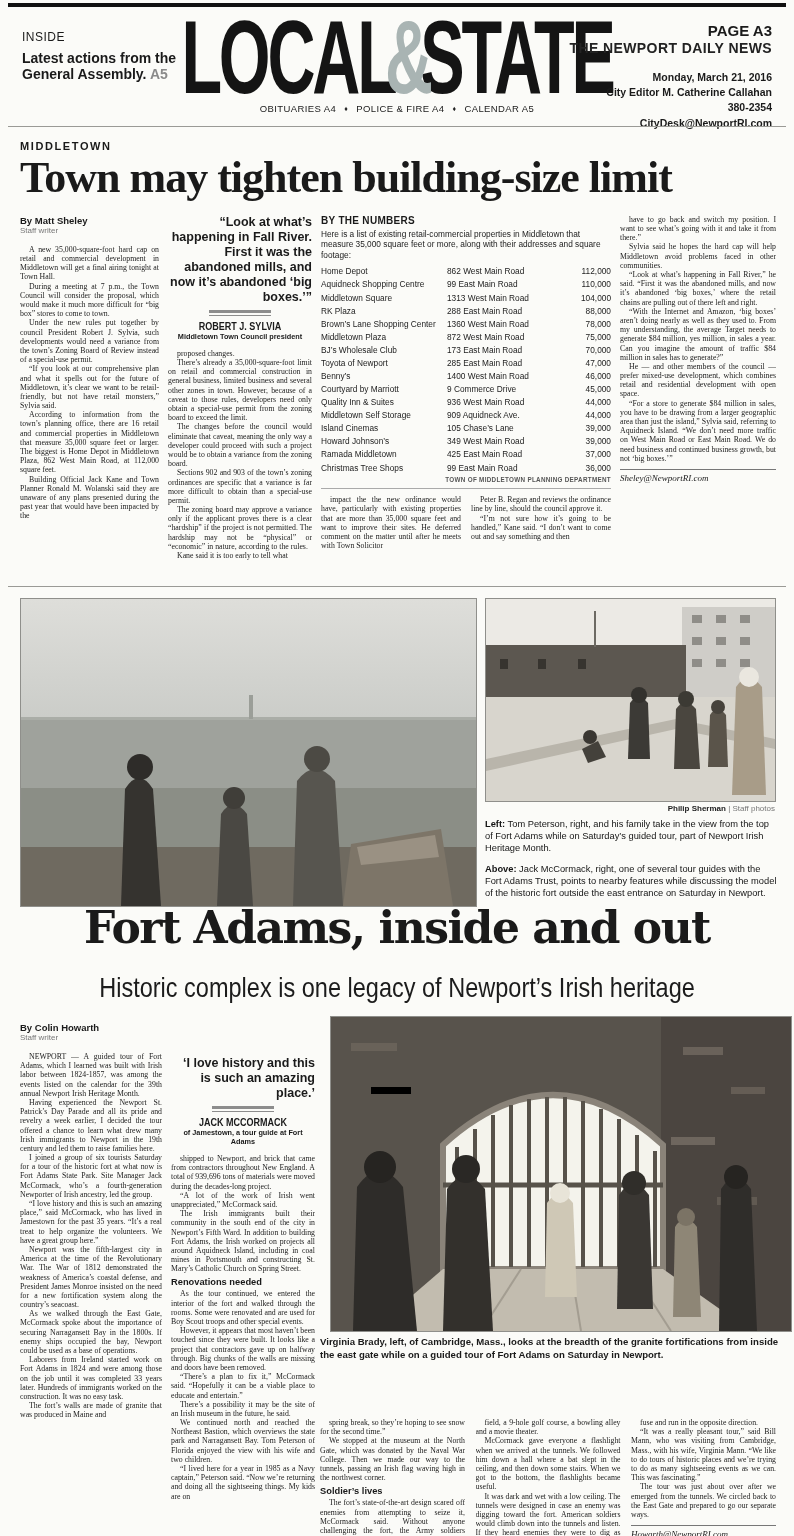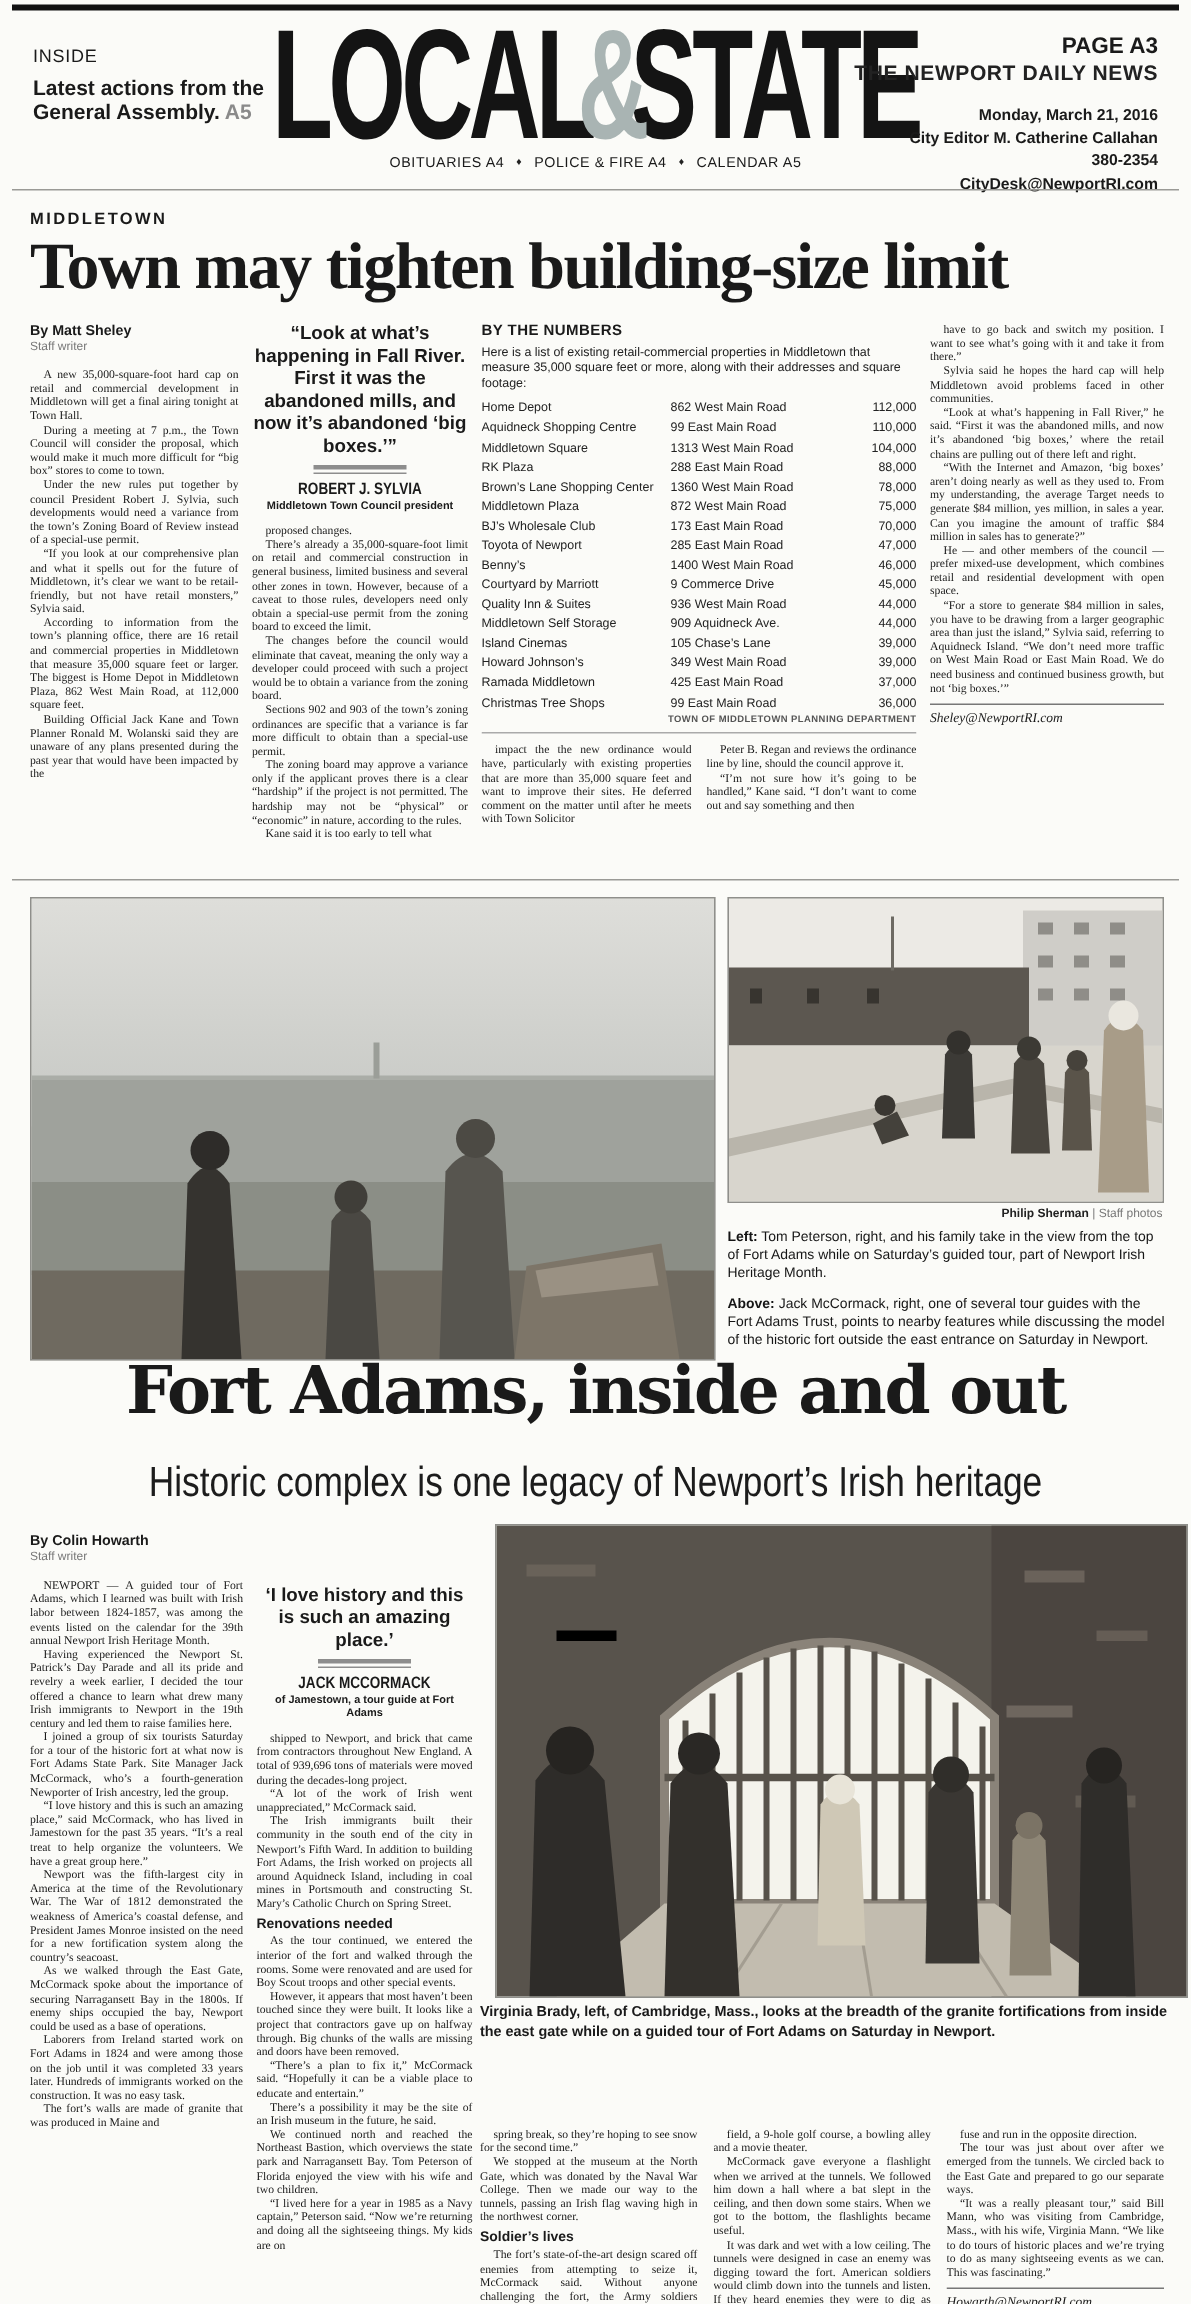--- a/index.html
+++ b/index.html
@@ -30,21 +30,21 @@
   .kicker{font-family:"Liberation Sans",sans-serif;font-weight:700;font-size:11px;letter-spacing:1.6px;}
   .h1{font-family:"Liberation Serif",serif;font-weight:700;font-size:44px;letter-spacing:-1px;line-height:1.02;
       margin-top:4px;white-space:nowrap;}
   .a1-cols{display:flex;gap:9px;margin-top:14px;height:364px;}
   .col{overflow:hidden;}
   .c1{width:139px;}.c2{width:144px;}.cmid{width:290px;}.c5{width:156px;position:relative;}
   .para{font-size:7.8px;line-height:1.18;text-align:justify;text-indent:9px;margin:0;}
   .byline{font-family:"Liberation Sans",sans-serif;font-weight:700;font-size:9.5px;}
   .byline-title{font-family:"Liberation Sans",sans-serif;font-size:8px;color:#777;margin-bottom:10px;}
   .pullquote{font-family:"Liberation Sans",sans-serif;font-weight:700;font-size:12.5px;line-height:1.2;
-             text-align:center;}
+             text-align:right;}
   .q-rule{width:62px;height:2px;border-top:3px solid #8d8d8d;border-bottom:1px solid #8d8d8d;margin:5px auto 4px;}
   .q-author{font-family:"Liberation Sans",sans-serif;font-weight:700;font-size:11px;text-align:center;
             transform:scaleX(.82);transform-origin:center;}
   .q-role{font-family:"Liberation Sans",sans-serif;font-weight:700;font-size:7.3px;text-align:center;margin-bottom:8px;}
   
   .bt-title{font-family:"Liberation Sans",sans-serif;font-weight:700;font-size:10px;letter-spacing:.3px;}
   .bt-intro{font-family:"Liberation Sans",sans-serif;font-size:8.3px;line-height:1.25;margin:3px 0 5px;color:#222;}
   .bt-row{display:grid;grid-template-columns:126px 112px 1fr;font-family:"Liberation Sans",sans-serif;
           font-size:8.3px;line-height:1.0;padding:2.4px 0;color:#222;white-space:nowrap;}
   .bt-sqft{text-align:right;}
@@ -418,19 +418,19 @@
         </div>
     </div>
     <div class="bcol">
         <p class="para">field, a 9-hole golf course, a bowling alley and a movie theater.</p>
         <p class="para">McCormack gave everyone a flashlight when we arrived at the tunnels. We followed him down a hall where a bat slept in the ceiling, and then down some stairs. When we got to the bottom, the flashlights became useful.</p>
         <p class="para">It was dark and wet with a low ceiling. The tunnels were designed in case an enemy was digging toward the fort. American soldiers would climb down into the tunnels and listen. If they heard enemies they were to dig as close as they could, light a</p>
       </div>
     <div class="bcol">
       <div style="max-height:112px;overflow:hidden;">
           <p class="para">fuse and run in the opposite direction.</p>
+          <p class="para">“It was a really pleasant tour,” said Bill Mann, who was visiting from Cambridge, Mass., with his wife, Virginia Mann. “We like to do tours of historic places and we’re trying to do as many sightseeing events as we can. This was fascinating.”</p>
           <p class="para">The tour was just about over after we emerged from the tunnels. We circled back to the East Gate and prepared to go our separate ways.</p>
-          <p class="para">“It was a really pleasant tour,” said Bill Mann, who was visiting from Cambridge, Mass., with his wife, Virginia Mann. “We like to do tours of historic places and we’re trying to do as many sightseeing events as we can. This was fascinating.”</p>
         </div>
       <div class="signoff">Howarth@NewportRI.com</div>
     </div>
   </div>
 </div>
 
 </body></html>

